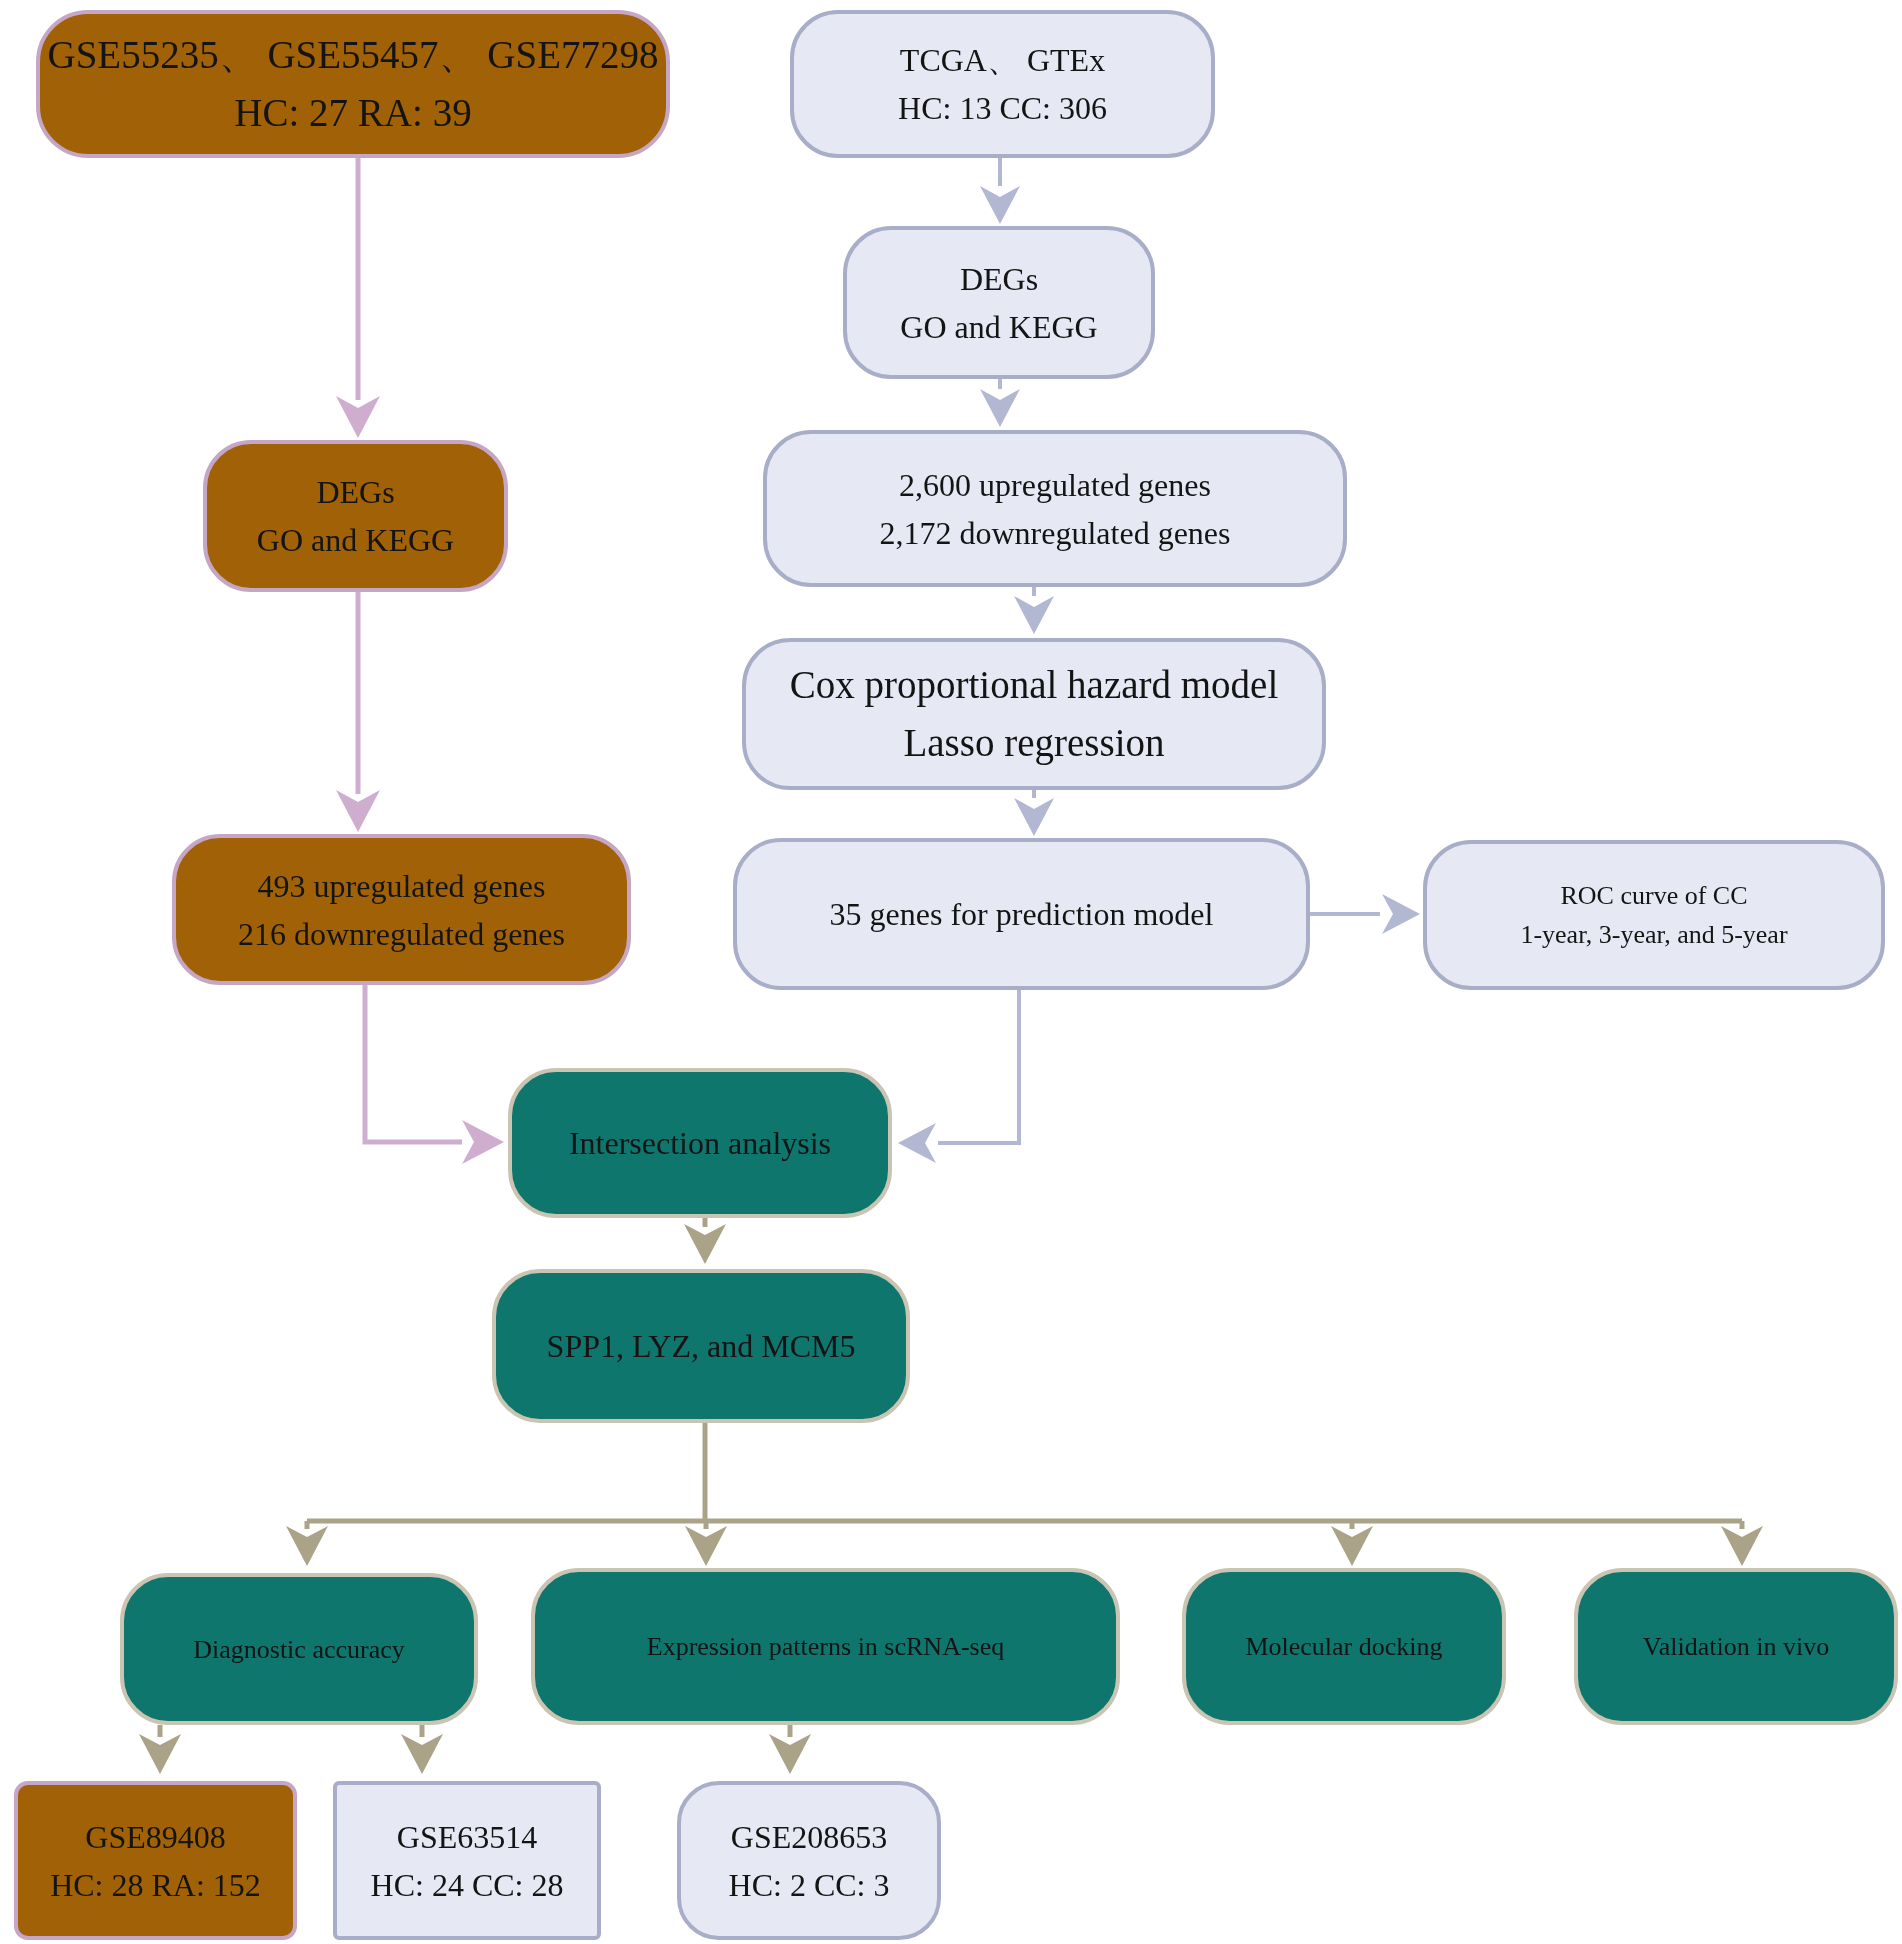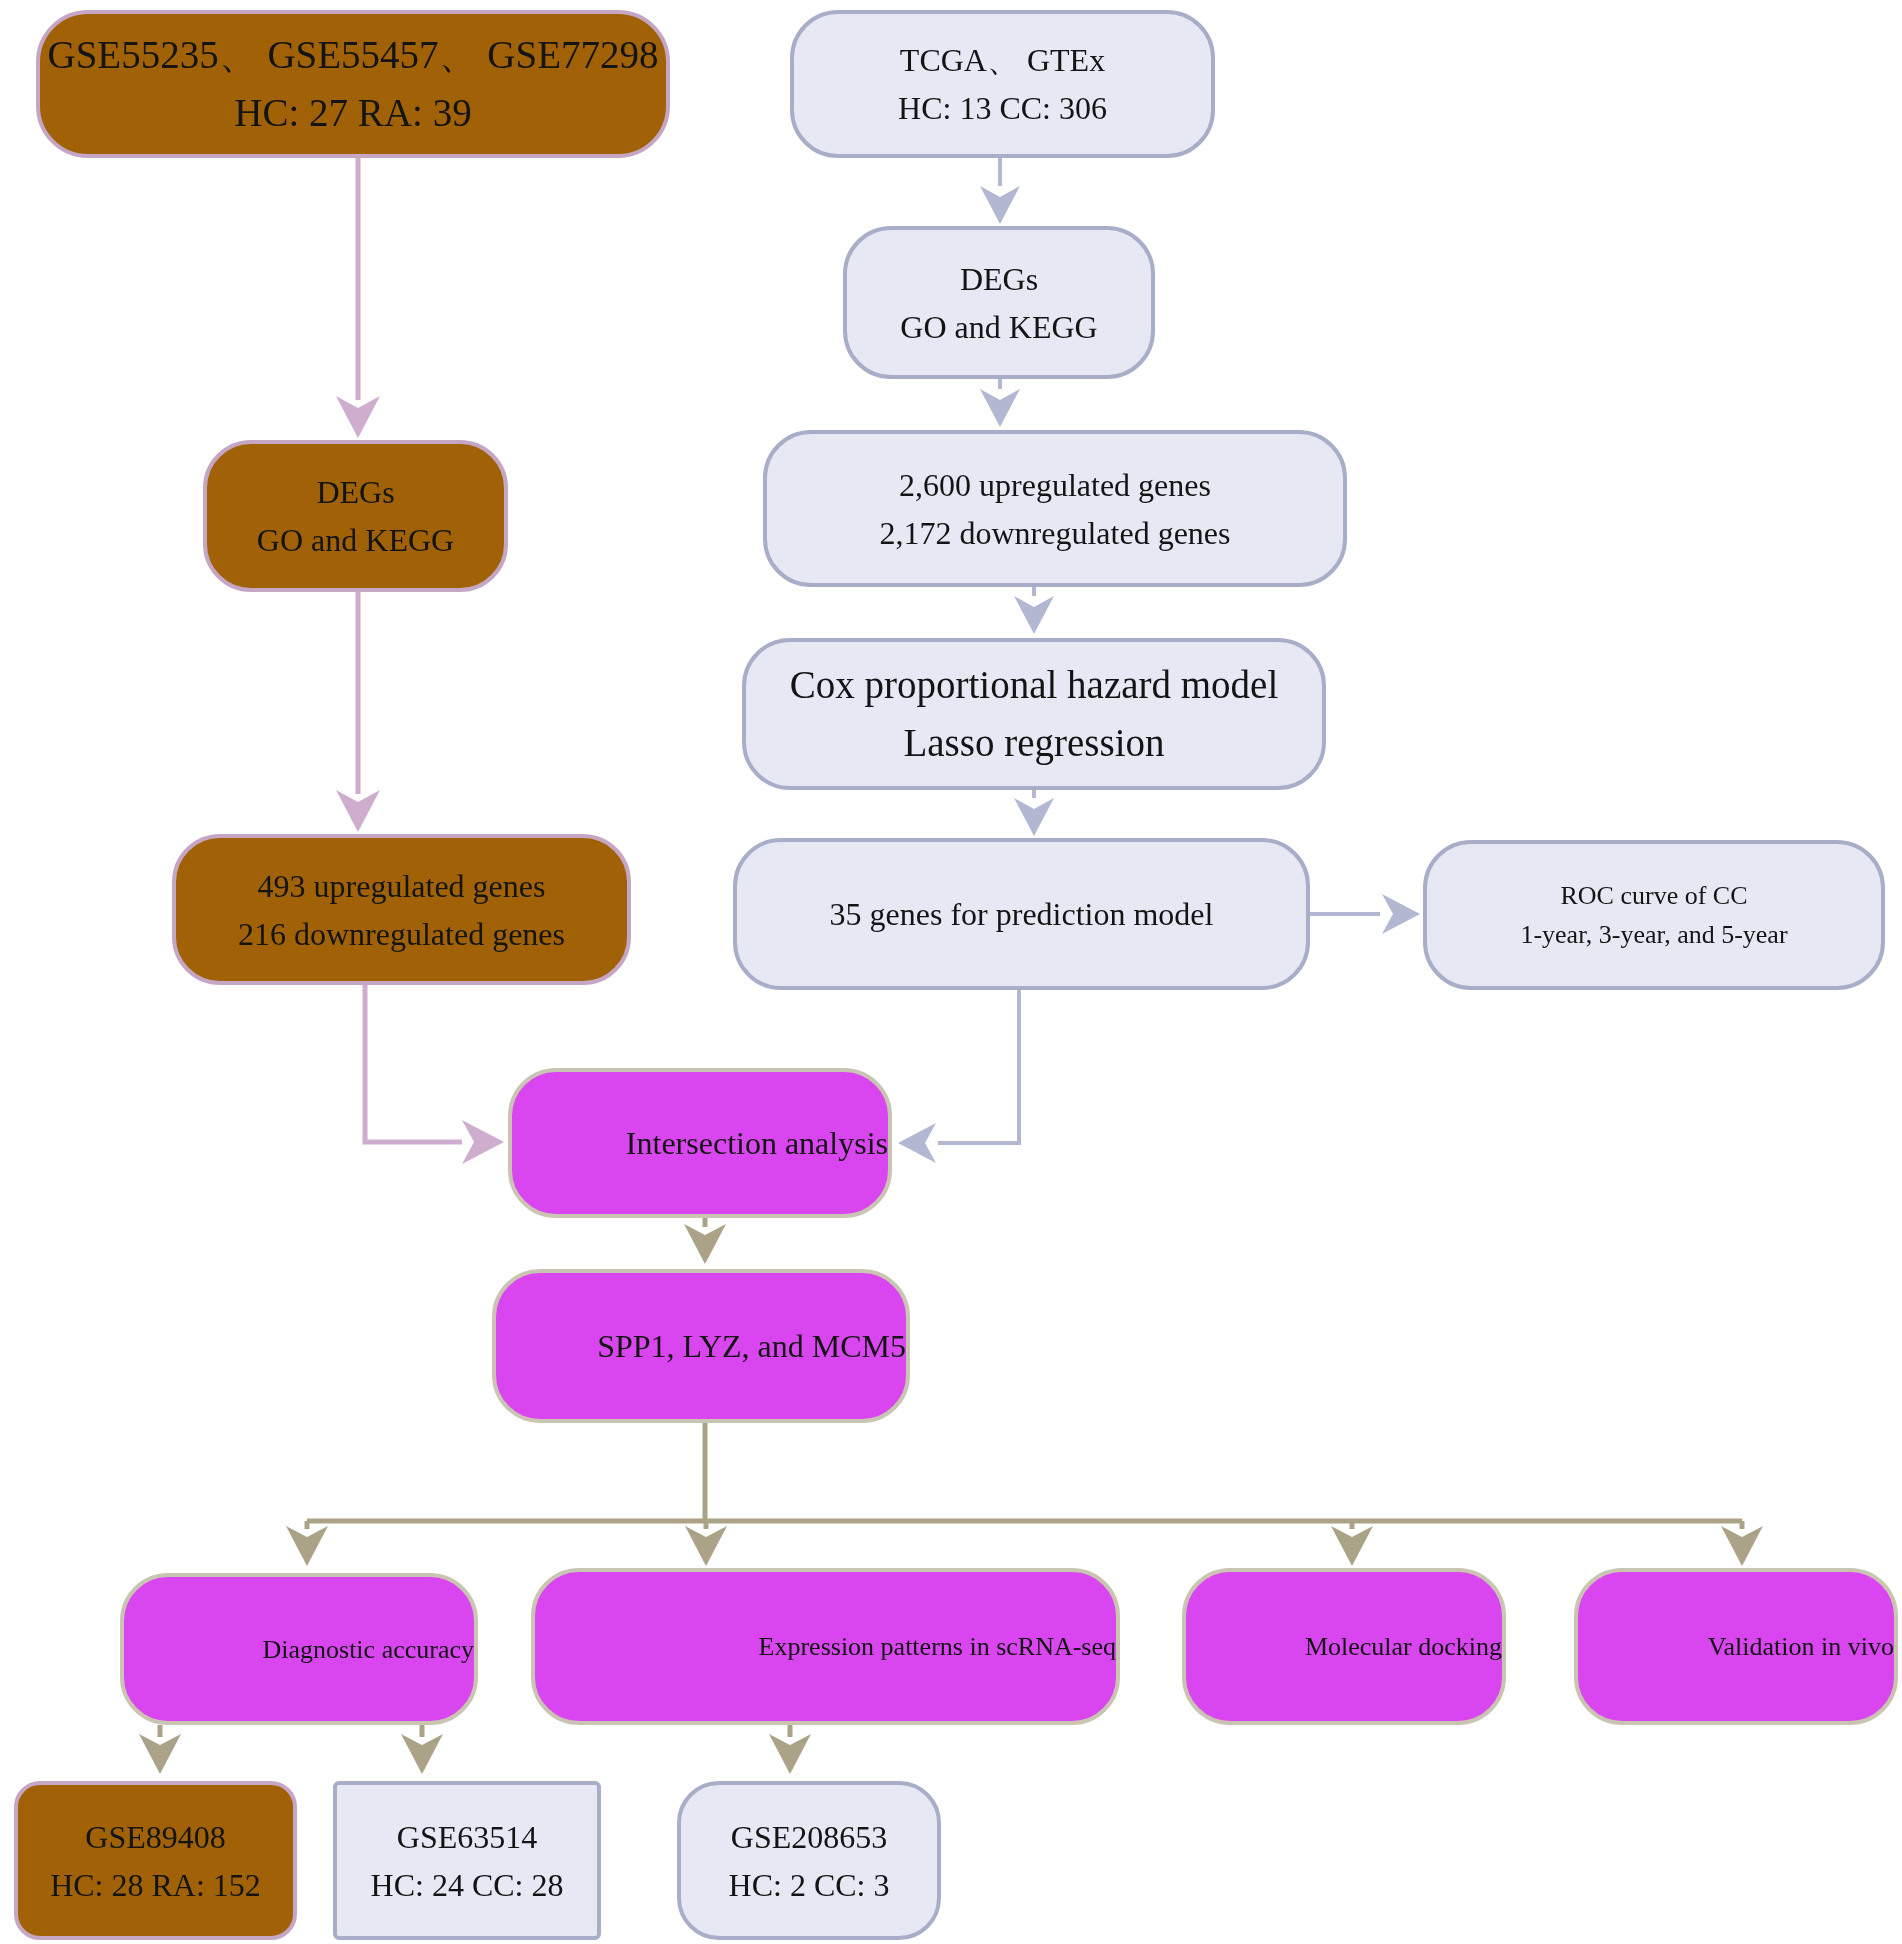--- a/index.html
+++ b/index.html
@@ -5,39 +5,39 @@
   html,body{margin:0;padding:0;background:#ffffff;}
   .canvas{position:relative;width:1902px;height:1944px;background:#ffffff;overflow:hidden;
           font-family:"Liberation Serif","DejaVu Serif",serif;color:#141414;}
   .wires{position:absolute;left:0;top:0;z-index:1;}
   .node{position:absolute;z-index:2;display:flex;flex-direction:column;justify-content:center;
         align-items:center;text-align:center;box-sizing:border-box;border-radius:48px;
         font-size:32px;line-height:1.5;white-space:nowrap;}
   .node .line:empty{display:none;}
   .pink {background:#a16207;border:4px solid #c5a6c5;}
   .blue {background:#e6e9f4;border:4px solid #a8aec8;}
-  .beige{background:#d946ef;border:4px solid #cac4b2;align-items:flex-end;}
+  .beige{background:#0f766e;border:4px solid #cac4b2;}
   .fs-sm{font-size:26px;}
   
   #n-ra-src        {left:36px;  top:10px;  width:634px;height:148px;font-size:39px;border-radius:52px;}
   #n-tcga          {left:790px; top:10px;  width:425px;height:148px;}
   #n-degs-cc       {left:843px; top:226px; width:312px;height:153px;}
   #n-degs-ra       {left:203px; top:440px; width:305px;height:152px;}
   #n-counts-cc     {left:742px; top:430px; width:584px;height:157px;margin-left:21px;}
   #n-cox           {left:742px; top:638px; width:584px;height:152px;font-size:39px;}
   #n-pred          {left:733px; top:838px; width:577px;height:152px;}
   #n-roc           {left:1423px;top:840px; width:462px;height:150px;}
   #n-counts-ra     {left:146px; top:834px; width:459px;height:151px;margin-left:26px;}
   #n-intersection  {left:508px; top:1068px;width:384px;height:150px;}
   #n-hub           {left:492px; top:1269px;width:418px;height:154px;}
   #n-diagnostic    {left:120px; top:1573px;width:358px;height:152px;}
   #n-expression    {left:531px; top:1568px;width:589px;height:157px;}
   #n-docking       {left:1182px;top:1568px;width:324px;height:157px;}
   #n-validation    {left:1574px;top:1568px;width:324px;height:157px;}
-  #n-gse89408      {left:14px;  top:1781px;width:283px;height:159px;border-radius:26px;}
+  #n-gse89408      {left:14px;  top:1781px;width:283px;height:159px;border-radius:14px;}
   #n-gse63514      {left:333px; top:1781px;width:268px;height:159px;border-radius:6px;}
   #n-gse208653     {left:677px; top:1781px;width:264px;height:159px;border-radius:42px;}
 </style>
 </head>
 <body>
 
 <div class="canvas">
 
   <svg class="wires" width="1902" height="1944" viewBox="0 0 1902 1944" xmlns="http://www.w3.org/2000/svg">
 

